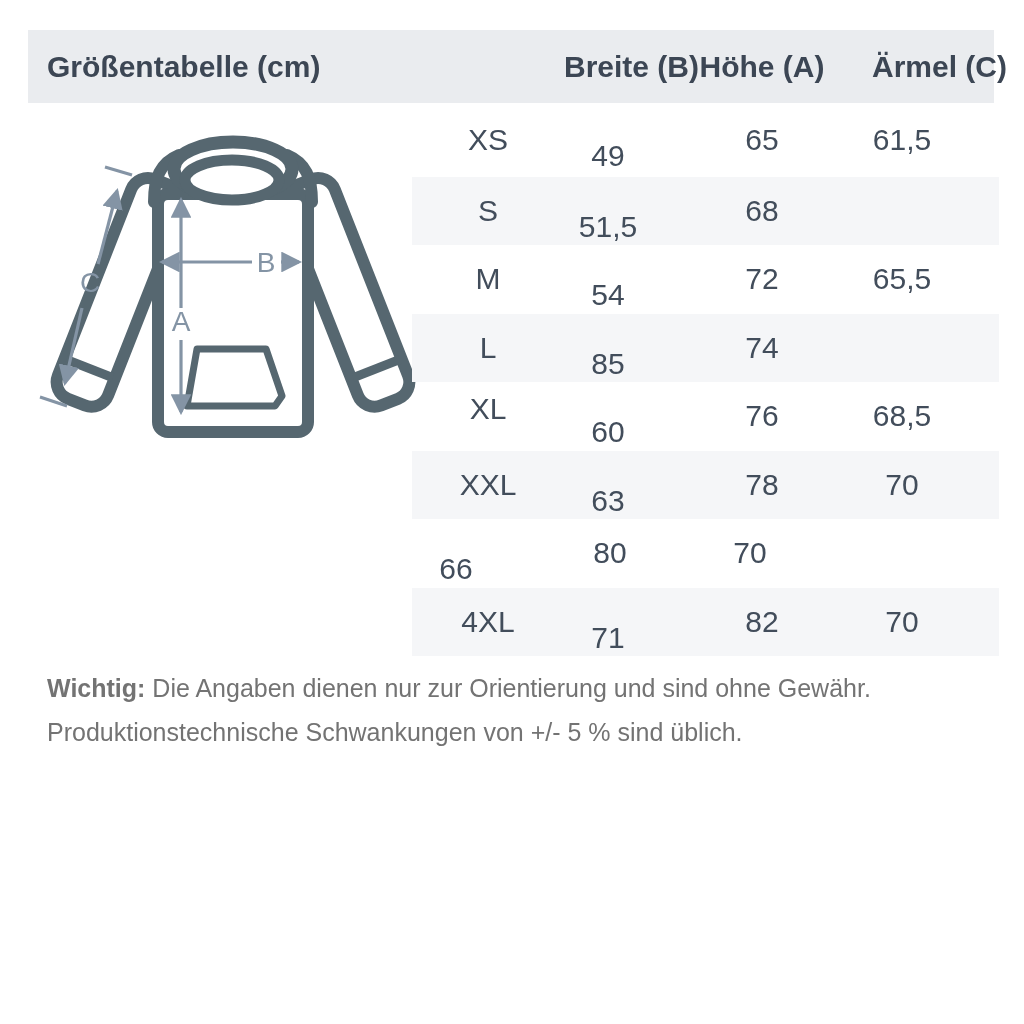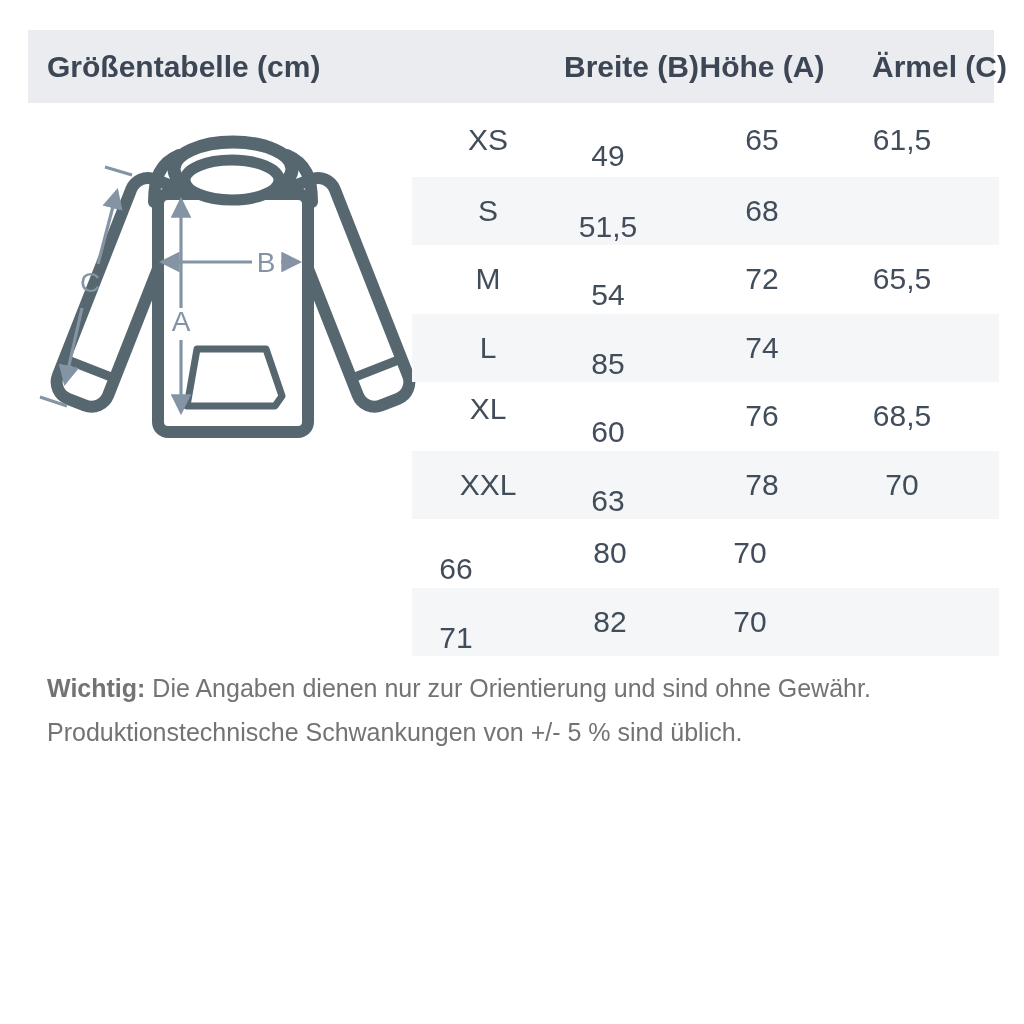--- a/index.html
+++ b/index.html
@@ -190,20 +190,21 @@
       <div class="cell c-breite">63</div>
       <div class="cell c-hoehe">78</div>
       <div class="cell c-aermel">70</div>
     </div>
     <div class="row">
       <div class="cell c-breite">66</div>
       <div class="cell c-hoehe">80</div>
       <div class="cell c-aermel">70</div>
     </div>
     <div class="row">
+      <div class="cell c-size">4XL</div>
       <div class="cell c-breite">71</div>
       <div class="cell c-hoehe">82</div>
       <div class="cell c-aermel">70</div>
     </div>
   </div>
 
   <div class="footer">
     <p class="fline"><span class="fbold">Wichtig:</span><span> Die Angaben dienen nur zur Orientierung und sind ohne Gewähr.</span></p>
     <p class="fline">Produktionstechnische Schwankungen von +/- 5 % sind üblich.</p>
   </div>

